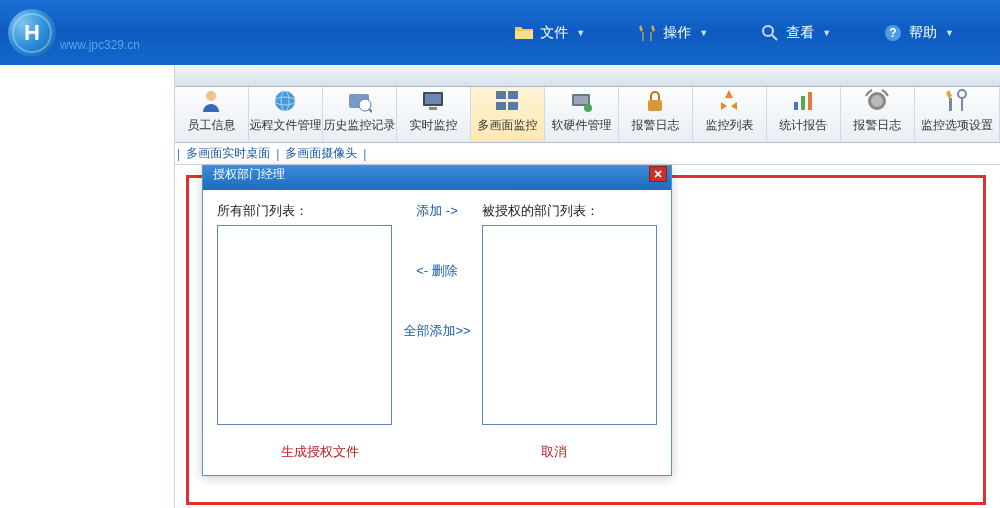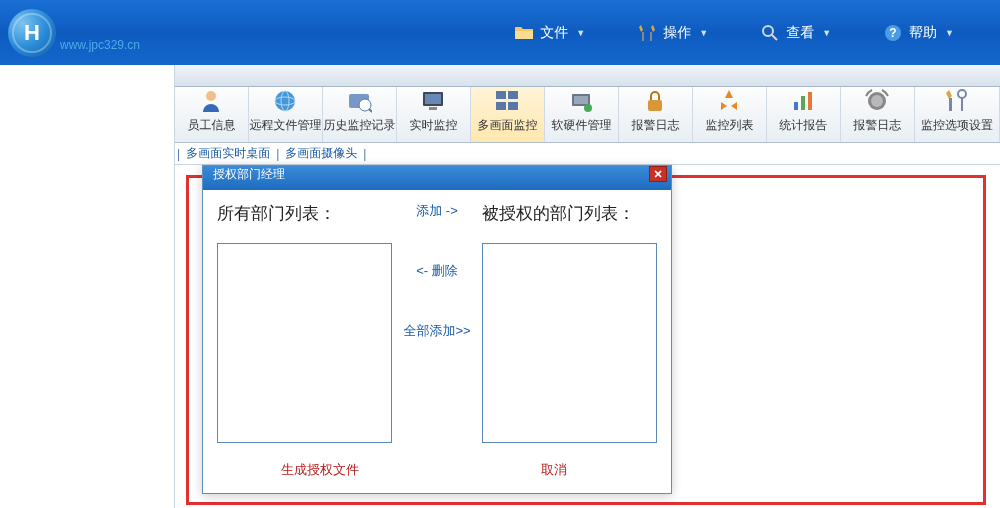--- a/index.html
+++ b/index.html
@@ -81,21 +81,21 @@
     }
     .dialog-close {
       width: 18px; height: 16px; background: #c83028;
       display: flex; align-items: center; justify-content: center;
       color: #fff; font-size: 11px; font-weight: bold;
       cursor: pointer; border: 1px solid #8a2018;
     }
     .dialog-body { padding: 12px 14px 8px; display: flex; gap: 8px; }
     .col { flex: 1; }
     .col-mid { width: 74px; display: flex; flex-direction: column; align-items: center; justify-content: flex-start; gap: 42px; }
-    .list-label { font-size: 17px; color: #222; margin-bottom: 18px; }
+    .list-label { font-size: 13px; color: #222; margin-bottom: 5px; }
     .list-box { width: 175px; height: 200px; border: 1px solid #5a88b8; background: #fff; }
     .transfer-link { font-size: 13px; color: #1a5ca8; cursor: pointer; }
     .dialog-footer { display: flex; padding: 10px 0 14px; }
     .footer-btn { flex: 1; text-align: center; font-size: 13px; color: #b91c1c; cursor: pointer; }
   </style>
 </head>
 <body>
 
 <div class="header">
   <div class="logo-area">

